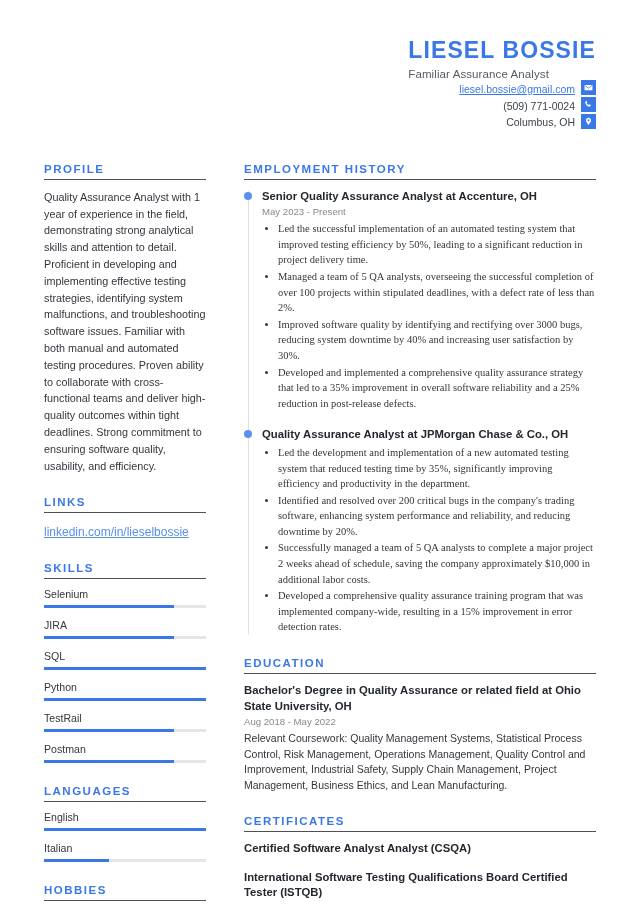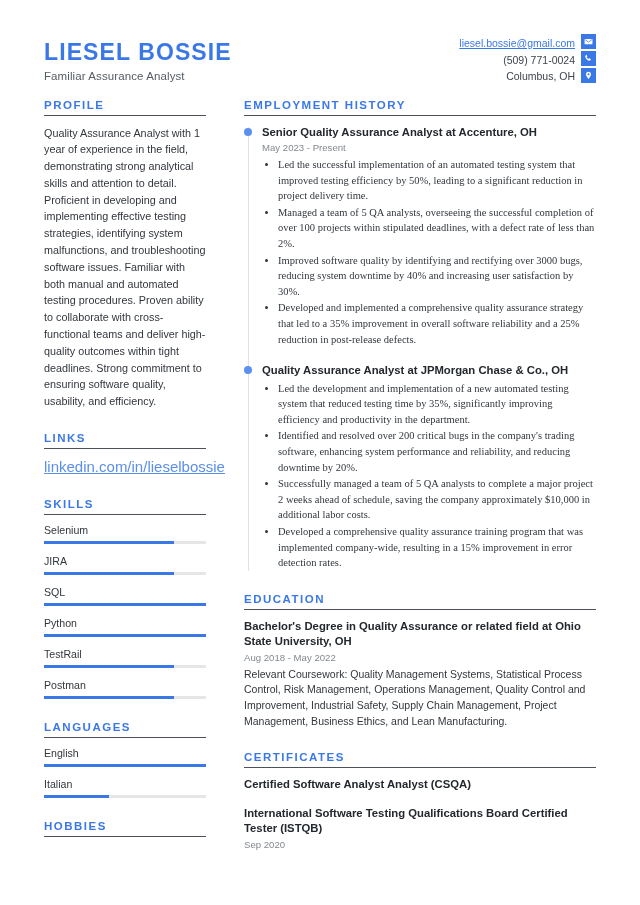--- a/index.html
+++ b/index.html
@@ -20,22 +20,23 @@
     height: 905px;
     box-sizing: border-box;
     padding: 34px 44px 0 44px;
     position: relative;
   }
 
   
   .header {
     display: flex;
     justify-content: space-between;
-    align-items: center;
-    margin-bottom: 14px;
+    align-items: flex-end;
+    margin-bottom: 32px;
+    flex-direction: column;
   }
   .identity { padding-top: 4px; }
   .name {
     font-size: 23px;
     font-weight: bold;
     letter-spacing: 1.1px;
     color: #3b78e7;
     line-height: 1.1;
     margin: 0 0 5px 0;
   }
@@ -108,21 +109,21 @@
 
   
   .profile-text {
     font-size: 10.8px;
     line-height: 16.8px;
     color: #32373d;
   }
 
   
   .link-item {
-    font-size: 15px;
+    font-size: 12px;
     color: #5b8fe8;
     text-decoration: underline;
     margin-top: 48px;
   }
 
   
   .bar-row { margin-bottom: 11px; }
   .bar-label {
     font-size: 10.6px;
     color: #32373d;

